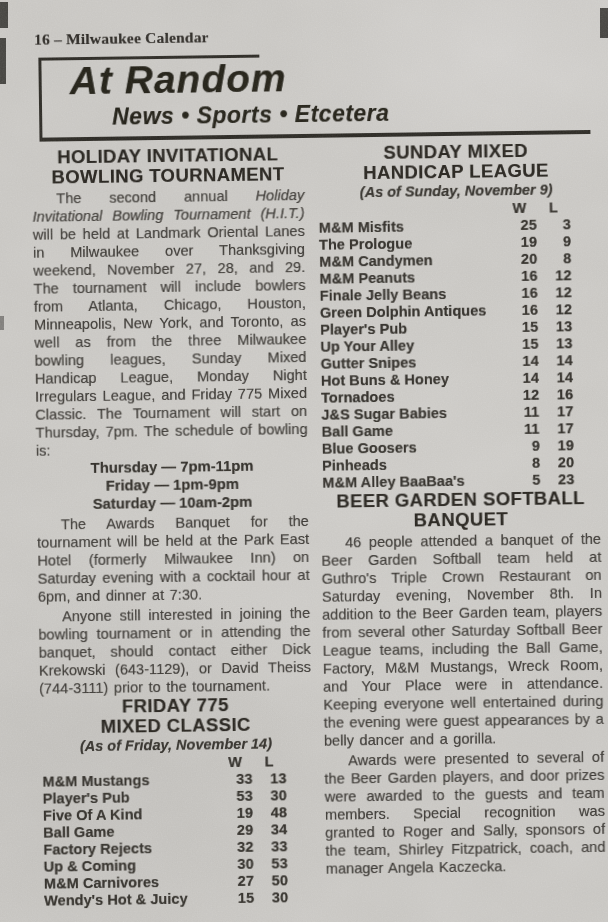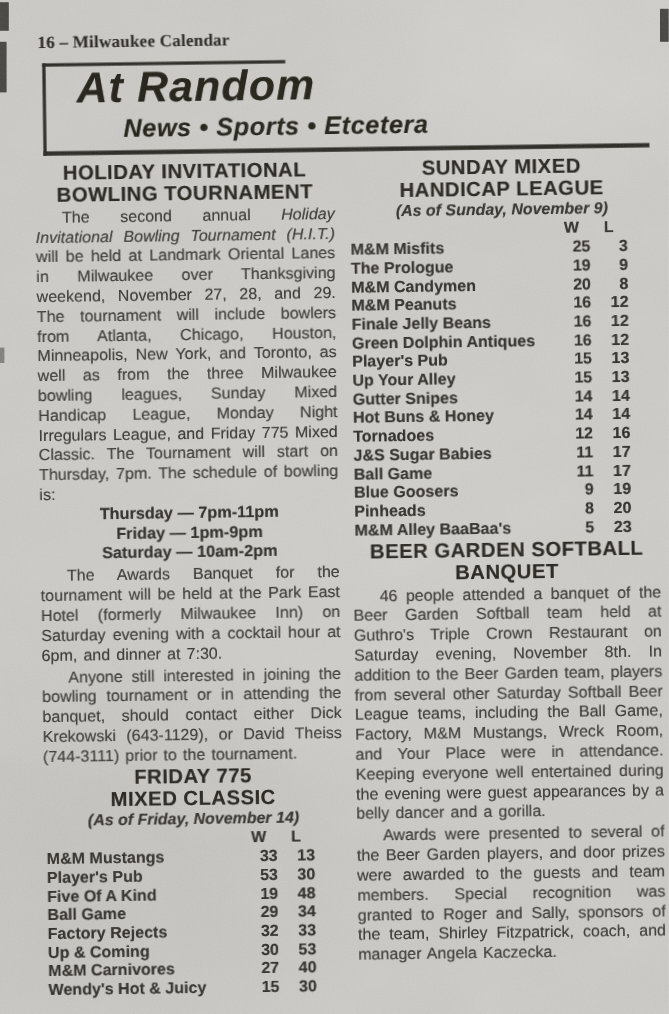--- a/index.html
+++ b/index.html
@@ -149,21 +149,21 @@
 
         <div class="srow">
           <span class="team">Up &amp; Coming</span>
           <span class="num">30</span>
           <span class="num">53</span>
         </div>
 
         <div class="srow">
           <span class="team">M&amp;M Carnivores</span>
           <span class="num">27</span>
-          <span class="num">40</span>
+          <span class="num">50</span>
         </div>
 
         <div class="srow">
           <span class="team">Wendy's Hot &amp; Juicy</span>
           <span class="num">15</span>
           <span class="num">30</span>
         </div>
       </div>
   </div>
 

